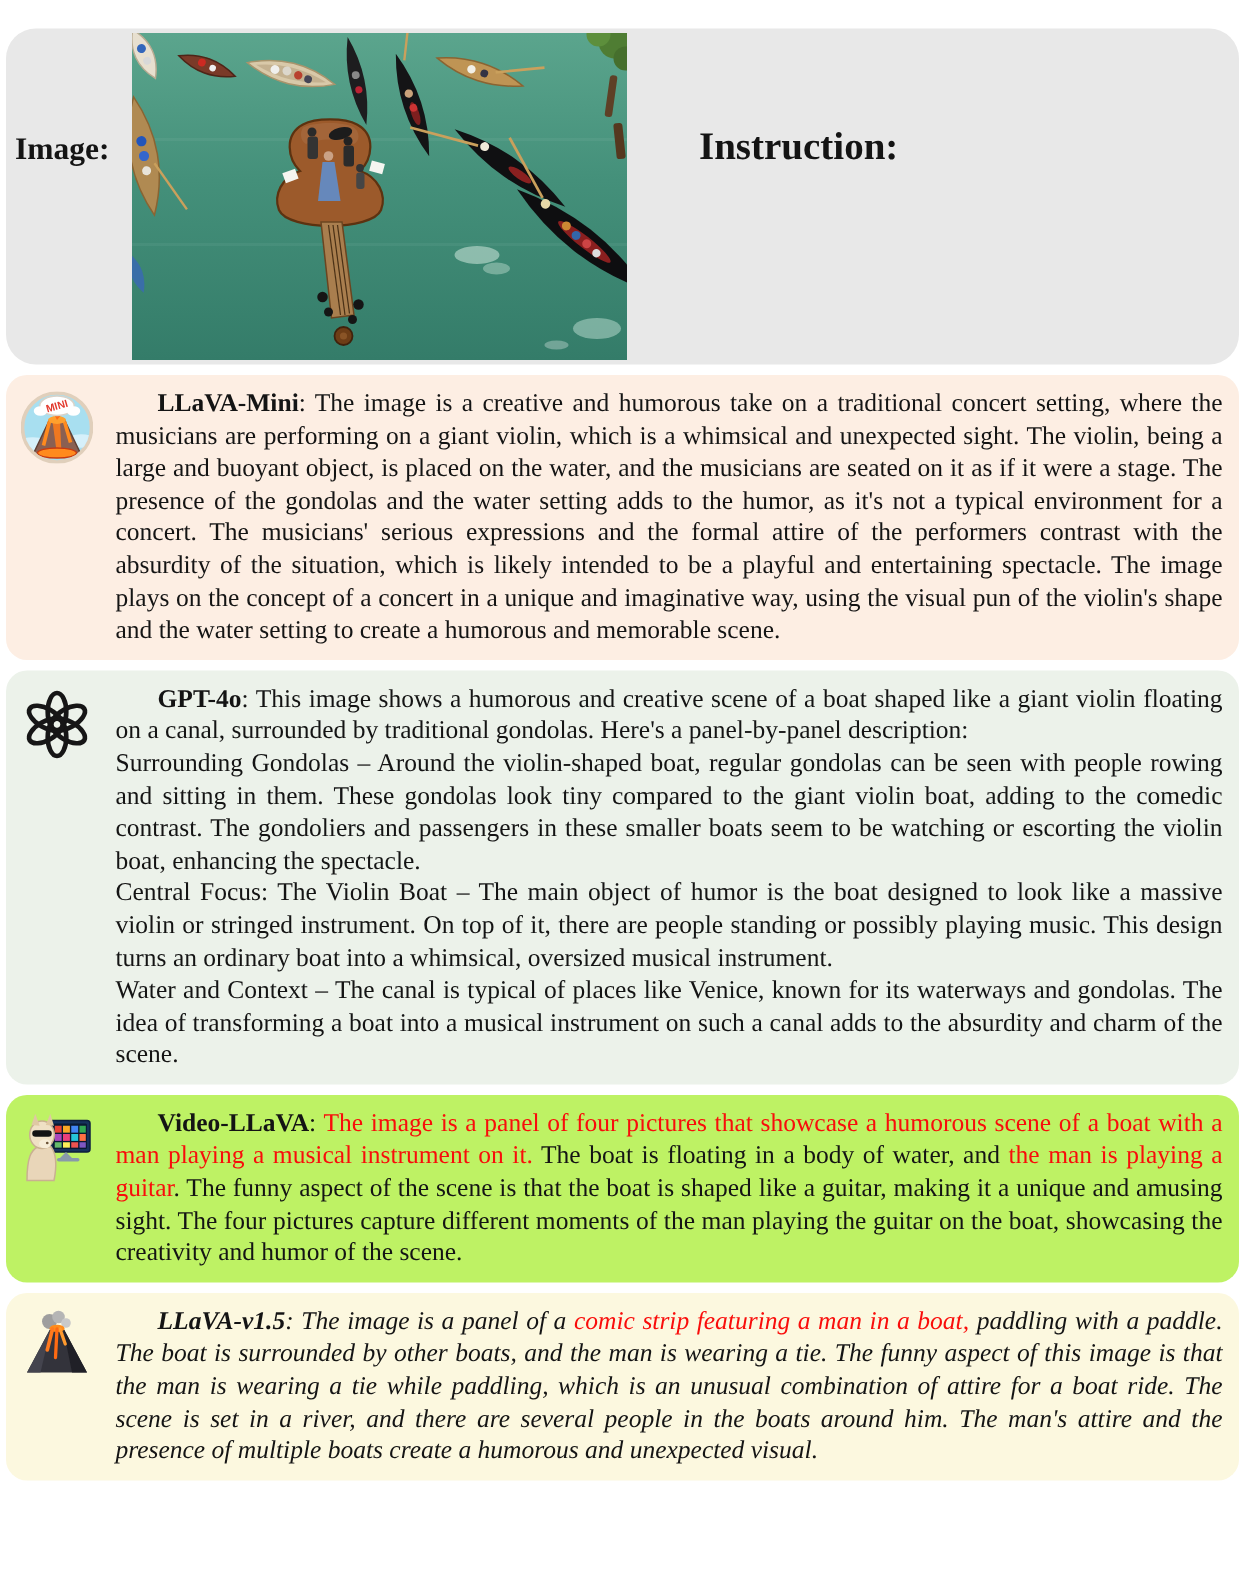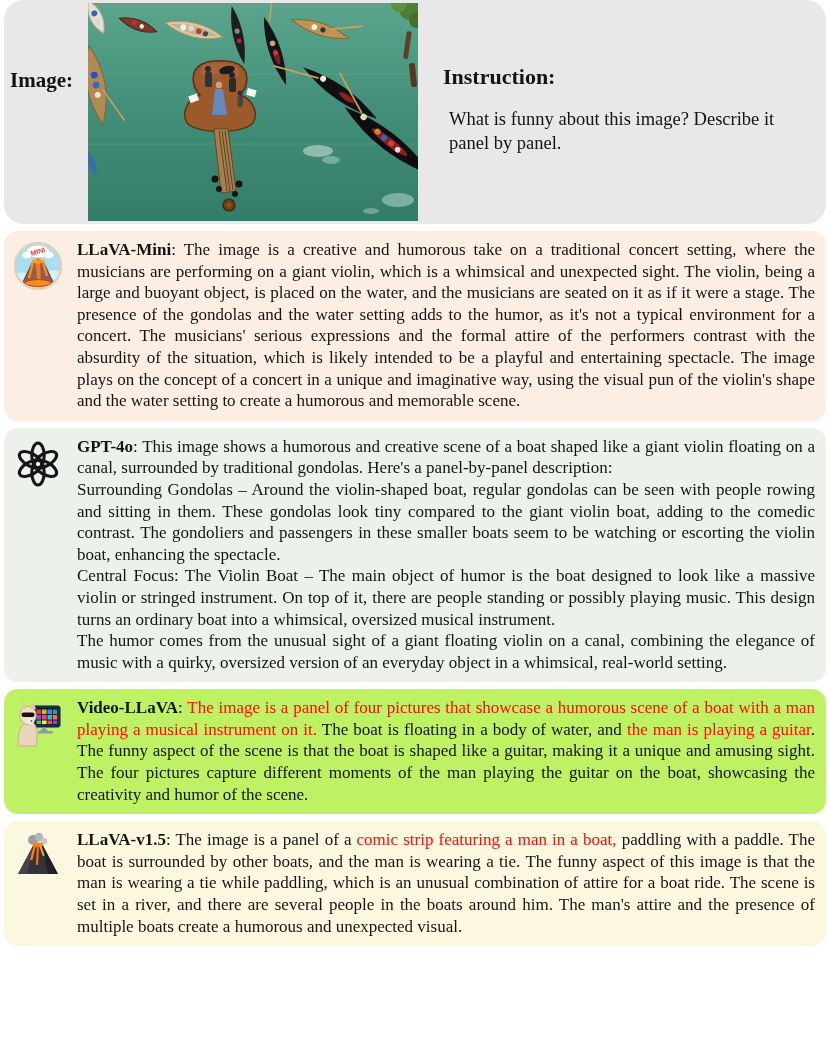--- a/index.html
+++ b/index.html
@@ -1,37 +1,37 @@
 <!DOCTYPE html>
 <html><head>
 <meta charset="utf-8">
 <title>Figure</title>
 <style>
   html,body{margin:0;padding:0;background:#ffffff;}
   body{width:830px;font-family:"Liberation Serif","DejaVu Serif",serif;color:#141414;}
-  .page{width:830px;min-height:1058px;box-sizing:border-box;padding-top:0;}
+  .page{width:830px;min-height:1058px;box-sizing:border-box;padding-top:19px;}
   .panel{margin:0 4px 7px 4px;box-sizing:border-box;}
   
   .prompt-panel{position:relative;height:224px;background:#e8e8e8;border-radius:20px;}
   .image-label{position:absolute;left:6px;top:68px;font-size:21px;font-weight:bold;}
   .photo{position:absolute;left:84px;top:3px;width:330px;height:218px;display:block;}
-  .instruction-label{position:absolute;left:439px;top:64px;font-size:22px;font-weight:bold;}
+  .instruction-label{position:absolute;left:462px;top:64px;font-size:26px;font-weight:bold;}
   .instruction-text{position:absolute;left:445px;top:108px;width:352px;font-size:18.5px;line-height:1.28;}
   
   .response{display:flex;gap:15px;border-radius:14px;padding:8px 11px 9px 10px;}
   .response .icon{flex:0 0 48px;width:48px;height:48px;margin-top:3px;}
   .response .icon svg{width:48px;height:48px;display:block;}
   .rtext{flex:1;font-size:17px;line-height:21.6px;text-align:justify;}
   .rtext .para{margin:0;}
-  .model-name{font-weight:bold;}
+  .model-name{font-weight:bold;margin-left:28px;}
   .red{color:#f90d0b;}
   .bg-peach{background:#fdeee3;}
   .bg-green{background:#ecf2ea;justify-content:flex-end;}
   .bg-blue{background:#bef264;}
-  .bg-yellow{background:#fcf8df;}
+  .bg-yellow{background:#fcf8df;font-style:italic;}
 </style>
 </head>
 <body>
 
 <div class="page">
 
   <div class="panel prompt-panel">
     <div class="image-label">Image:</div>
 
     <svg class="photo" viewBox="0 0 330 218" aria-label="canal photo">
@@ -159,21 +159,20 @@
 
       <g>
         <ellipse cx="230" cy="148" rx="15" ry="6" fill="#cfe8dd" opacity="0.55"></ellipse>
         <ellipse cx="243" cy="157" rx="9" ry="4" fill="#cfe8dd" opacity="0.4"></ellipse>
         <ellipse cx="310" cy="197" rx="16" ry="7" fill="#bfe0d4" opacity="0.5"></ellipse>
         <ellipse cx="283" cy="208" rx="8" ry="3" fill="#ffffff" opacity="0.3"></ellipse>
       </g>
     </svg>
 
     <div class="instruction-label">Instruction:</div>
-    <div class="instruction-text">What is funny about this image? Describe it panel by panel.</div>
   </div>
 
   <div class="panel response bg-peach">
     <div class="icon">
       <svg viewBox="0 0 48 48">
         <defs>
             <clipPath id="minicirc">
               <circle cx="24" cy="24" r="22"></circle>
             </clipPath>
           </defs>
@@ -210,21 +209,21 @@
           <ellipse cy="-8.5" rx="6.2" ry="12.5" transform="rotate(180)"></ellipse>
           <ellipse cy="-8.5" rx="6.2" ry="12.5" transform="rotate(240)"></ellipse>
           <ellipse cy="-8.5" rx="6.2" ry="12.5" transform="rotate(300)"></ellipse>
         </g>
       </svg>
     </div>
     <div class="rtext">
         <div class="para"><span class="model-name">GPT-4o</span><span>: This image shows a humorous and creative scene of a boat shaped like a giant violin floating on a canal, surrounded by traditional gondolas. Here's a panel-by-panel description:</span></div>
         <div class="para"><span>Surrounding Gondolas – Around the violin-shaped boat, regular gondolas can be seen with people rowing and sitting in them. These gondolas look tiny compared to the giant violin boat, adding to the comedic contrast. The gondoliers and passengers in these smaller boats seem to be watching or escorting the violin boat, enhancing the spectacle.</span></div>
         <div class="para"><span>Central Focus: The Violin Boat – The main object of humor is the boat designed to look like a massive violin or stringed instrument. On top of it, there are people standing or possibly playing music. This design turns an ordinary boat into a whimsical, oversized musical instrument.</span></div>
-        <div class="para"><span>The humor comes from the unusual sight of a giant floating violin on a canal, combining the elegance of music with a quirky, oversized version of an everyday object in a whimsical, real-world setting.</span></div>
+        <div class="para"><span>Water and Context – The canal is typical of places like Venice, known for its waterways and gondolas. The idea of transforming a boat into a musical instrument on such a canal adds to the absurdity and charm of the scene.</span></div>
       </div>
   </div>
 
   <div class="panel response bg-blue">
     <div class="icon">
       <svg viewBox="0 0 48 48">
         <rect x="19" y="6" width="27" height="21" rx="2" fill="#16325c" stroke="#0d1f3c"></rect>
         <rect x="21" y="8" width="23" height="17" rx="1" fill="#0a1a33"></rect>
         <g>
           <rect x="22.5" y="9.5" width="4.6" height="4.6" fill="#e94335"></rect>

